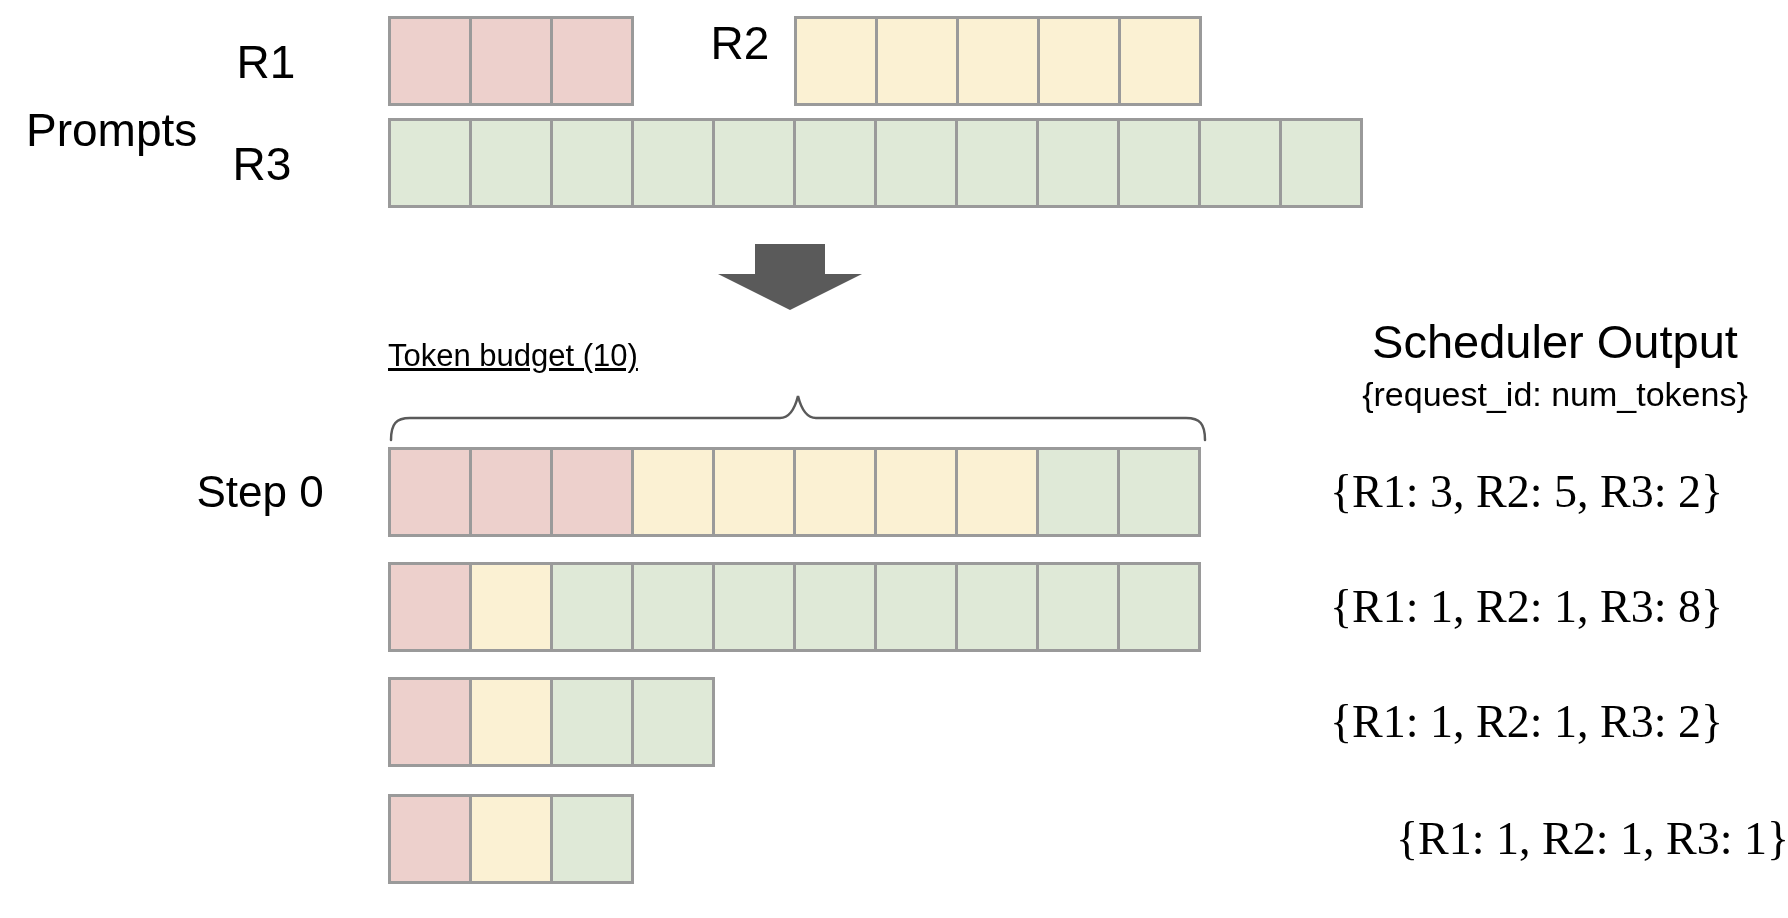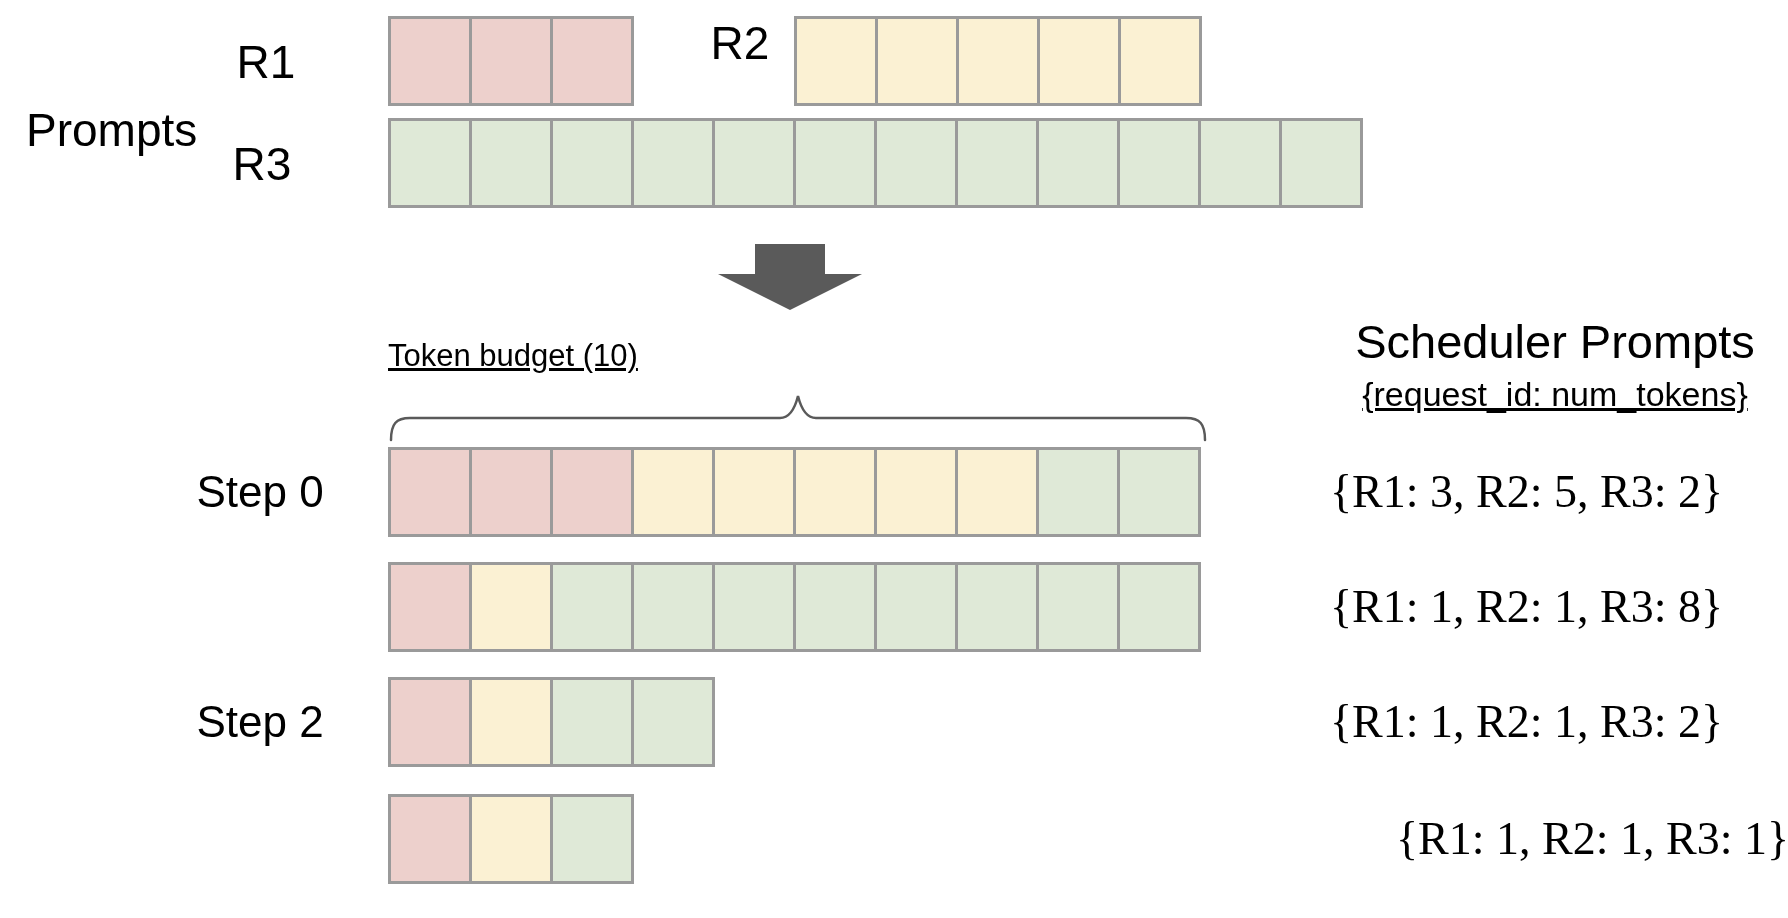--- a/index.html
+++ b/index.html
@@ -16,21 +16,21 @@
     font-family:"Liberation Sans",sans-serif;
     color:var(--text);
     overflow:hidden;
   }
   .txt{position:absolute;white-space:nowrap;}
   .prompts-label{left:18px;top:104px;font-size:46px;line-height:52px;margin-left:8px;}
   .row-label{width:104px;text-align:center;font-size:46px;line-height:52px;}
   .step-label{width:204px;text-align:center;font-size:44px;line-height:56px;}
   .budget-label{left:388px;top:330px;width:820px;text-align:left;font-size:31px;line-height:52px;white-space:nowrap;text-decoration:underline;}
   .sched-title{left:1330px;top:315px;width:450px;text-align:center;font-size:47px;line-height:54px;}
-  .sched-subtitle{left:1330px;top:374px;width:450px;text-align:center;font-size:34px;line-height:40px;text-decoration:underline;}
+  .sched-subtitle{left:1330px;top:374px;width:450px;text-align:center;font-size:34px;line-height:40px;}
   .dict{width:450px;text-align:left;font-size:46px;line-height:62px;font-family:Liberation Serif, serif;}
   .cells{position:absolute;display:flex;}
   .cell{
     width:84px;height:90px;
     box-sizing:border-box;
     border:3px solid var(--cell-border);
     flex:0 0 auto;
   }
   .cell + .cell{margin-left:-3px;}
   .arrow-svg{position:absolute;left:718px;top:244px;}
@@ -79,21 +79,21 @@
 
   <svg class="arrow-svg" width="144" height="66" viewBox="0 0 144 66">
     <path d="M37,0 L107,0 L107,30 L144,30 L72,66 L0,30 L37,30 Z"></path>
   </svg>
 
   <div class="txt budget-label">Token budget (10)</div>
   <svg class="brace-svg" width="820" height="52" viewBox="0 0 820 52">
     <path d="M3,50 C3,34 8,28 22,28 L392,28 C400,28 406,22 410,6 C414,22 420,28 428,28 L798,28 C812,28 817,34 817,50"></path>
   </svg>
 
-  <div class="txt sched-title">Scheduler Prompts</div>
+  <div class="txt sched-title">Scheduler Output</div>
   <div class="txt sched-subtitle">{request_id: num_tokens}</div>
 
   <div class="txt step-label" style="left:158px;top:464px">Step 0</div>
   <div class="cells" style="left:388px;top:447px">
       <div class="cell" style="background: rgb(237, 208, 204);"></div>
       <div class="cell" style="background: rgb(237, 208, 204);"></div>
       <div class="cell" style="background: rgb(237, 208, 204);"></div>
       <div class="cell" style="background: rgb(251, 241, 211);"></div>
       <div class="cell" style="background: rgb(251, 241, 211);"></div>
       <div class="cell" style="background: rgb(251, 241, 211);"></div>
@@ -111,21 +111,20 @@
       <div class="cell" style="background: rgb(223, 233, 215);"></div>
       <div class="cell" style="background: rgb(223, 233, 215);"></div>
       <div class="cell" style="background: rgb(223, 233, 215);"></div>
       <div class="cell" style="background: rgb(223, 233, 215);"></div>
       <div class="cell" style="background: rgb(223, 233, 215);"></div>
       <div class="cell" style="background: rgb(223, 233, 215);"></div>
       <div class="cell" style="background: rgb(223, 233, 215);"></div>
     </div>
   <div class="txt dict" style="left:1330px;top:576px">{R1: 1, R2: 1, R3: 8}</div>
 
-  <div class="txt step-label" style="left:158px;top:694px">Step 2</div>
   <div class="cells" style="left:388px;top:677px">
       <div class="cell" style="background: rgb(237, 208, 204);"></div>
       <div class="cell" style="background: rgb(251, 241, 211);"></div>
       <div class="cell" style="background: rgb(223, 233, 215);"></div>
       <div class="cell" style="background: rgb(223, 233, 215);"></div>
     </div>
   <div class="txt dict" style="left:1330px;top:691px">{R1: 1, R2: 1, R3: 2}</div>
 
   <div class="cells" style="left:388px;top:794px">
       <div class="cell" style="background: rgb(237, 208, 204);"></div>

